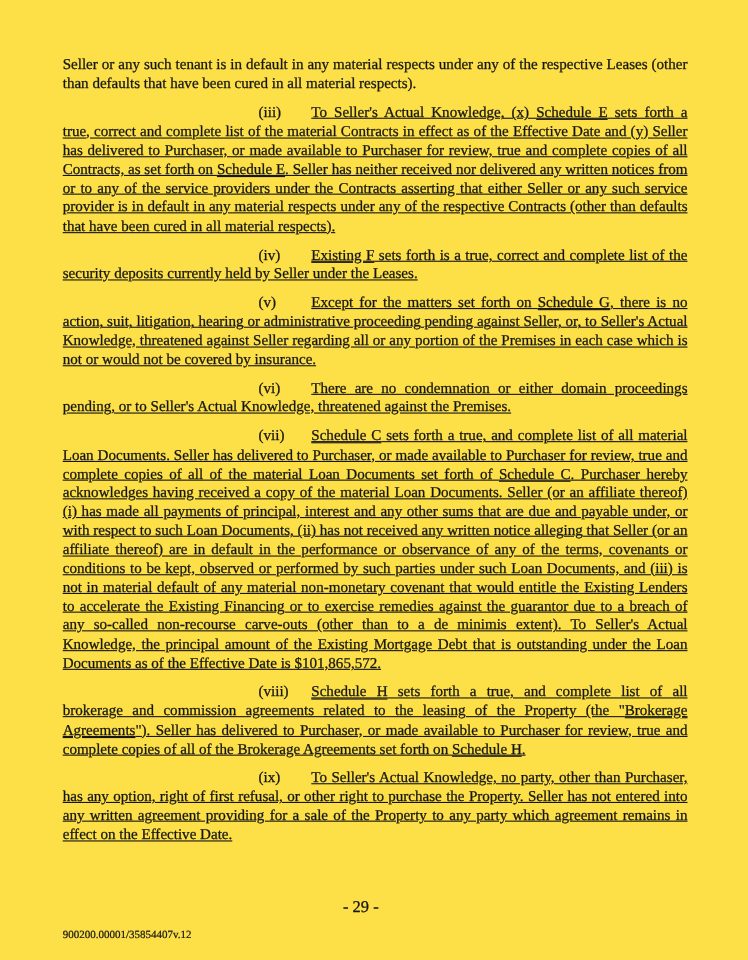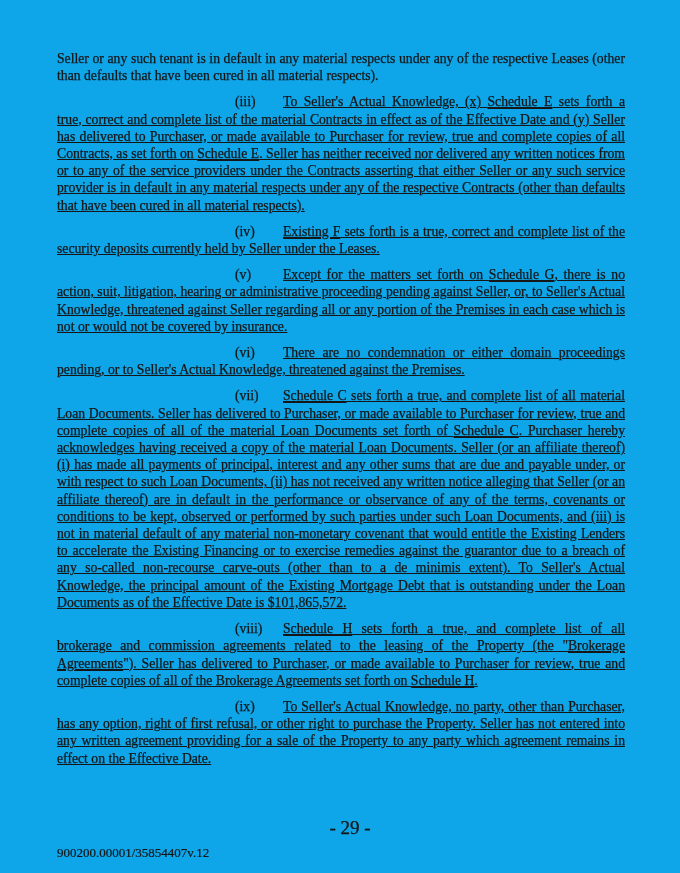--- a/index.html
+++ b/index.html
@@ -4,21 +4,21 @@
 <style>
   html, body {
     margin: 0;
     padding: 0;
     background: #e8e8e8;
   }
   .page {
     position: relative;
     width: 680px;
     height: 873px;
-    background: #0ea5e9;
+    background: #fde047;
     font-family: "Liberation Serif", "DejaVu Serif", serif;
     color: #161616;
     overflow: hidden;
   }
   .content {
     position: absolute;
     left: 57px;
     top: 50px;
     width: 568px;
   }
@@ -38,31 +38,31 @@
     width: 48px;
     text-indent: 0;
   }
   .u {
     text-decoration: underline;
     text-underline-offset: 2px;
   }
   .footer-page-number {
     position: absolute;
     top: 817px;
-    left: 66px;
+    left: 44px;
     width: 568px;
     text-align: center;
-    font-size: 19px;
+    font-size: 15px;
     -webkit-text-stroke: 0.25px #161616;
   }
   .footer-doc-id {
     position: absolute;
     top: 845px;
     left: 57px;
-    font-size: 13px;
+    font-size: 10px;
     -webkit-text-stroke: 0.2px #161616;
   }
 </style>
 </head>
 <body>
 
 <div class="page">
   <div class="content">
 
     <p class="para"><span>Seller or any such tenant is in default in any material respects under any of the respective Leases (other than defaults that have been cured in all material respects).</span></p>

